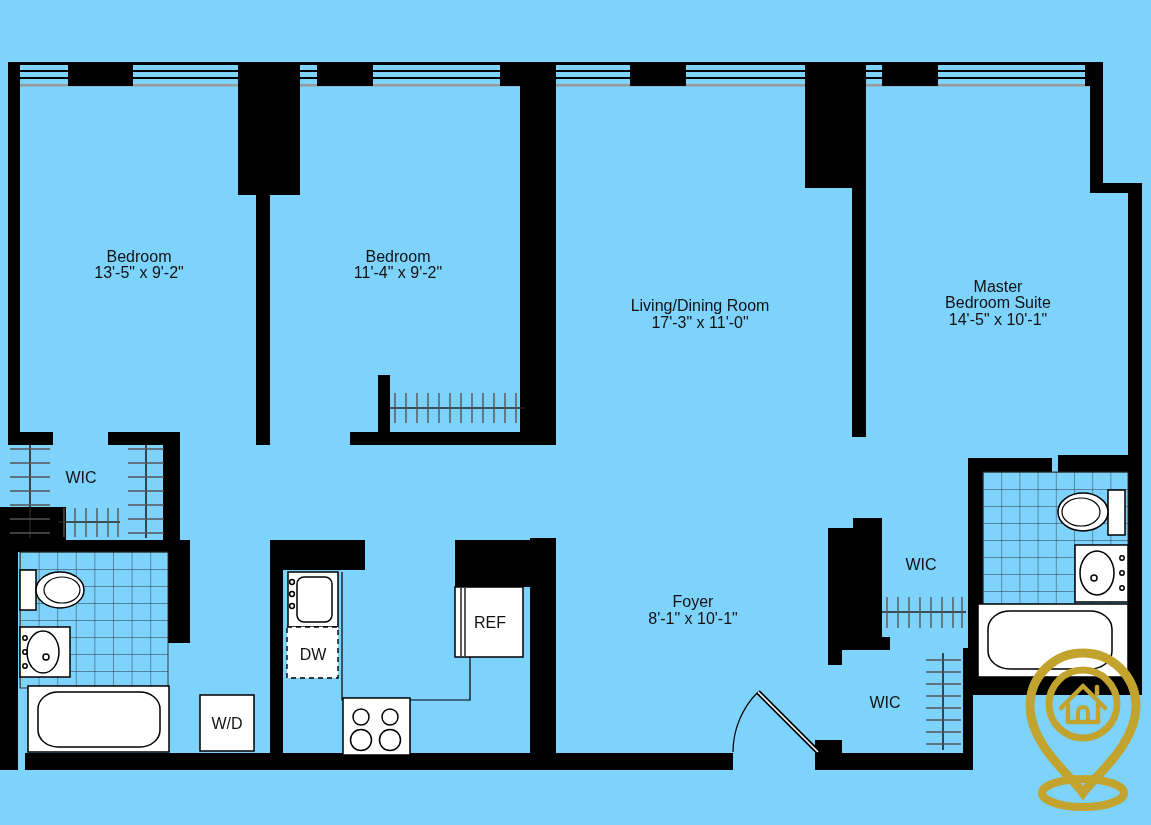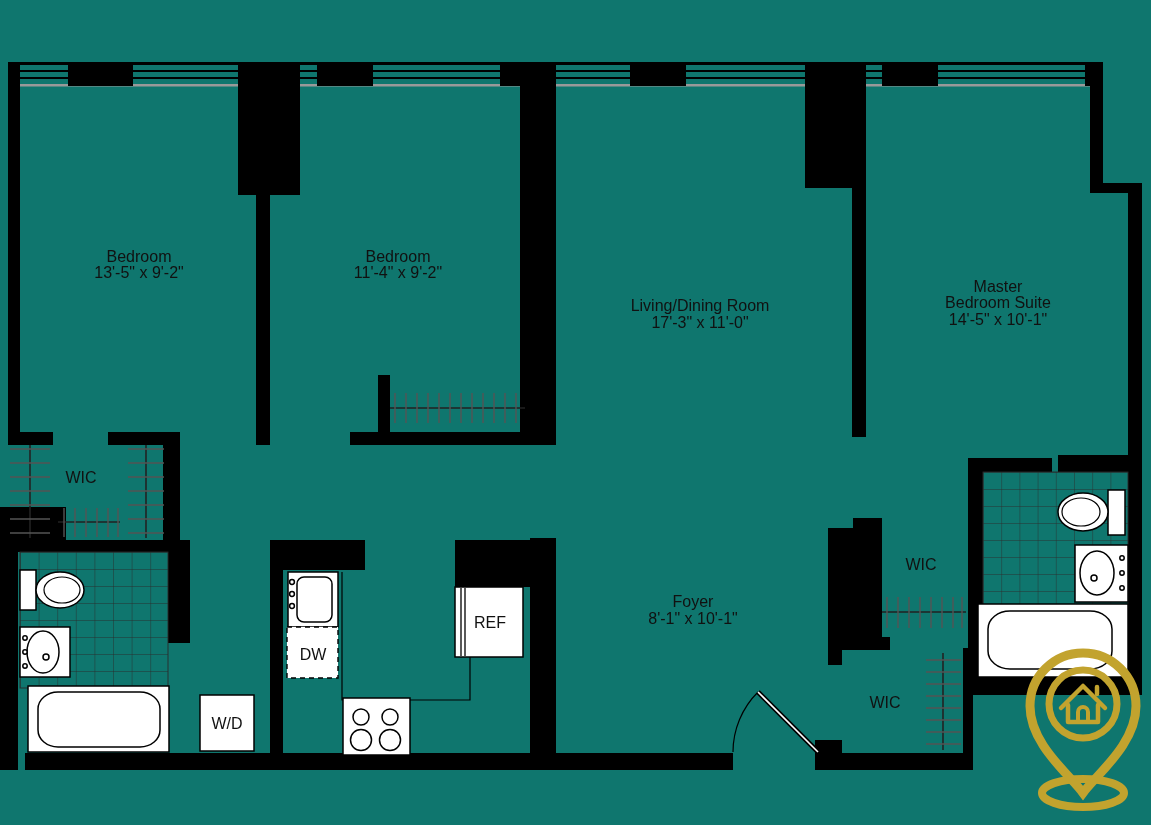--- a/index.html
+++ b/index.html
@@ -1,16 +1,16 @@
 <!DOCTYPE html>
 <html><head>
 <meta charset="utf-8">
 <style>
   html,body{margin:0;padding:0;background:#ffffff;}
-  .stage{position:relative;width:1151px;height:825px;background:#0f766e;overflow:hidden;}
+  .stage{position:relative;width:1151px;height:825px;background:#7dd3fc;overflow:hidden;}
   svg{display:block;}
   text{font-family:"Liberation Sans",sans-serif;font-size:16px;fill:#111;text-anchor:middle;}
   .wall{fill:#000;}
   .fix{fill:#fff;stroke:#000;stroke-width:1.5;}
   .hatch{stroke:#555;stroke-width:1.4;}
   .rod{stroke:#222;stroke-width:1.6;}
   .counter{fill:none;stroke:#000;stroke-width:1.2;}
 </style>
 </head>
 <body>

